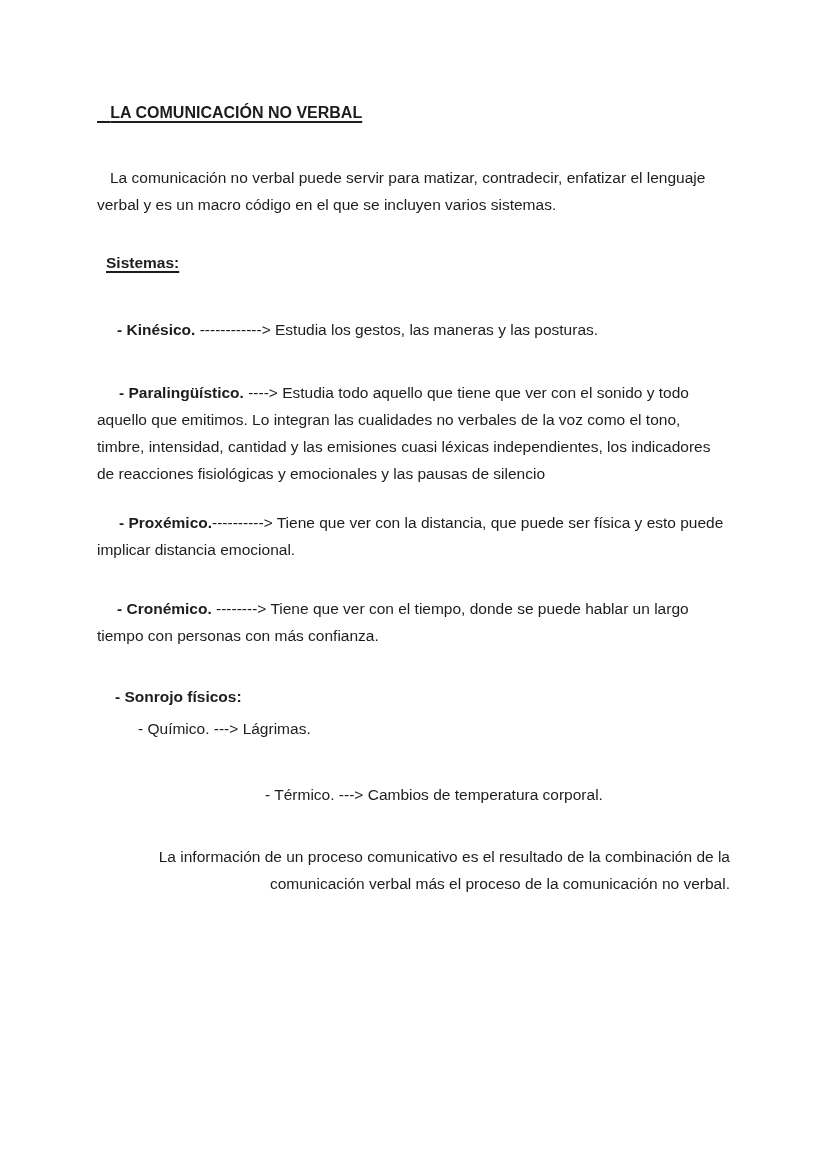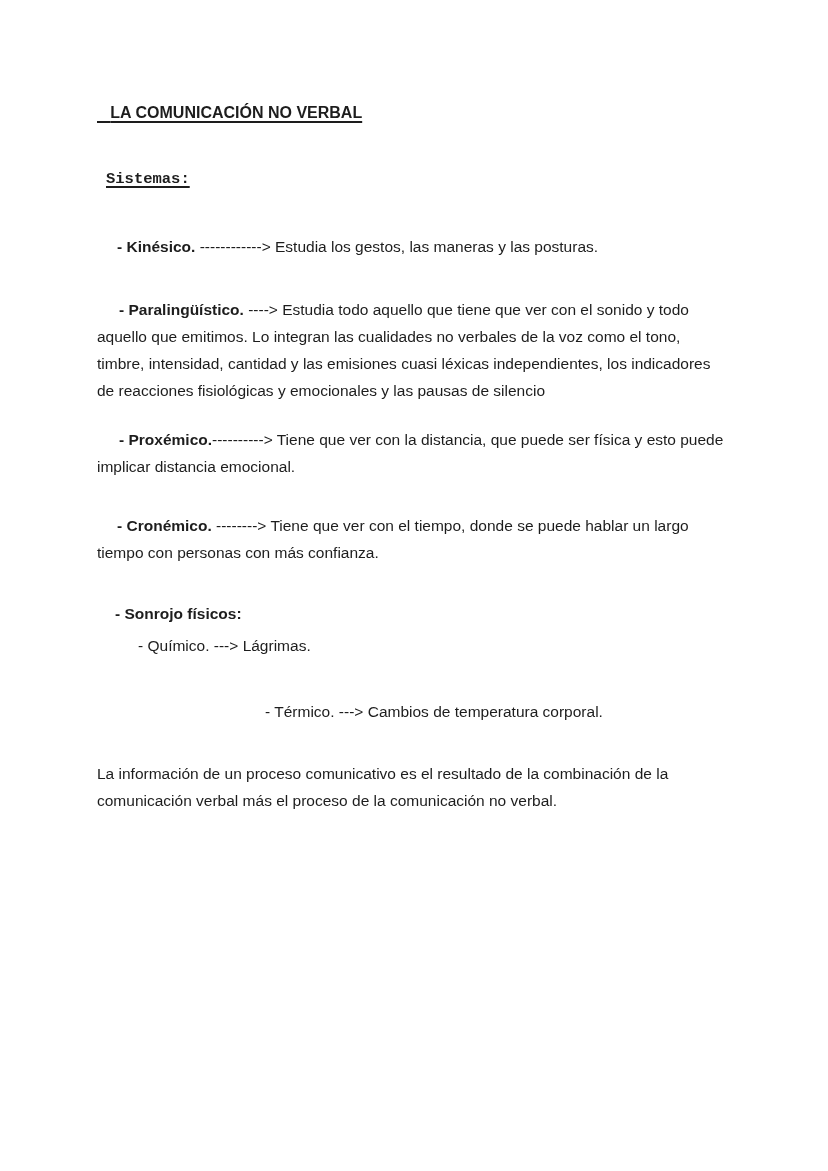--- a/index.html
+++ b/index.html
@@ -39,47 +39,47 @@
   }
   .systems-heading {
     text-indent: 9px;
     margin-bottom: 40px !important;
   }
   .systems-heading .hd {
     font-weight: 700;
     text-decoration: underline;
     text-decoration-thickness: 2px;
     text-underline-offset: 3px;
-    font-family: Liberation Mono, monospace;
   }
   .sys-name {
     font-weight: 700;
   }
   .sys-kinesico        { text-indent: 20px; margin-bottom: 36px !important; }
   .sys-paralinguistico { text-indent: 22px; margin-bottom: 22px !important; }
   .sys-proxemico       { text-indent: 22px; margin-bottom: 32px !important; }
   .sys-cronemico       { text-indent: 20px; margin-bottom: 34px !important; }
   .physical-heading {
     text-indent: 18px;
     font-weight: 700;
     margin-bottom: 5px !important;
   }
   .phys-item { text-indent: 41px; }
   .phys-quimico { margin-bottom: 39px !important; }
   .phys-dermico { margin-bottom: 39px !important; }
   .phys-termico { margin-bottom: 35px !important; text-align: center; }
-  .closing { margin-bottom: 0 !important; }
+  .closing { margin-bottom: 0 !important; text-align: right; }
 </style>
 </head>
 <body>
 
 <div class="page">
 
   <p class="doc-title">   LA COMUNICACIÓN NO VERBAL</p>
 
+  <p class="intro">La comunicación no verbal puede servir para matizar, contradecir, enfatizar el lenguaje verbal y es un macro código en el que se incluyen varios sistemas.</p>
 
   <p class="systems-heading"><span class="hd">Sistemas:</span></p>
 
   <p class="sys-kinesico"><span class="sys-name">- Kinésico.</span><span> ------------&gt; Estudia los gestos, las maneras y las posturas.</span></p>
 
   <p class="sys-paralinguistico"><span class="sys-name">- Paralingüístico.</span><span> ----&gt; Estudia todo aquello que tiene que ver con el sonido y todo aquello que emitimos. Lo integran las cualidades no verbales de la voz como el tono, timbre, intensidad, cantidad y las emisiones cuasi léxicas independientes, los indicadores de reacciones fisiológicas y emocionales y las pausas de silencio</span></p>
 
   <p class="sys-proxemico"><span class="sys-name">- Proxémico.</span><span>----------&gt; Tiene que ver con la distancia, que puede ser física y esto puede implicar distancia emocional.</span></p>
 
   <p class="sys-cronemico"><span class="sys-name">- Cronémico.</span><span> --------&gt; Tiene que ver con el tiempo, donde se puede hablar un largo tiempo con personas con más confianza.</span></p>

